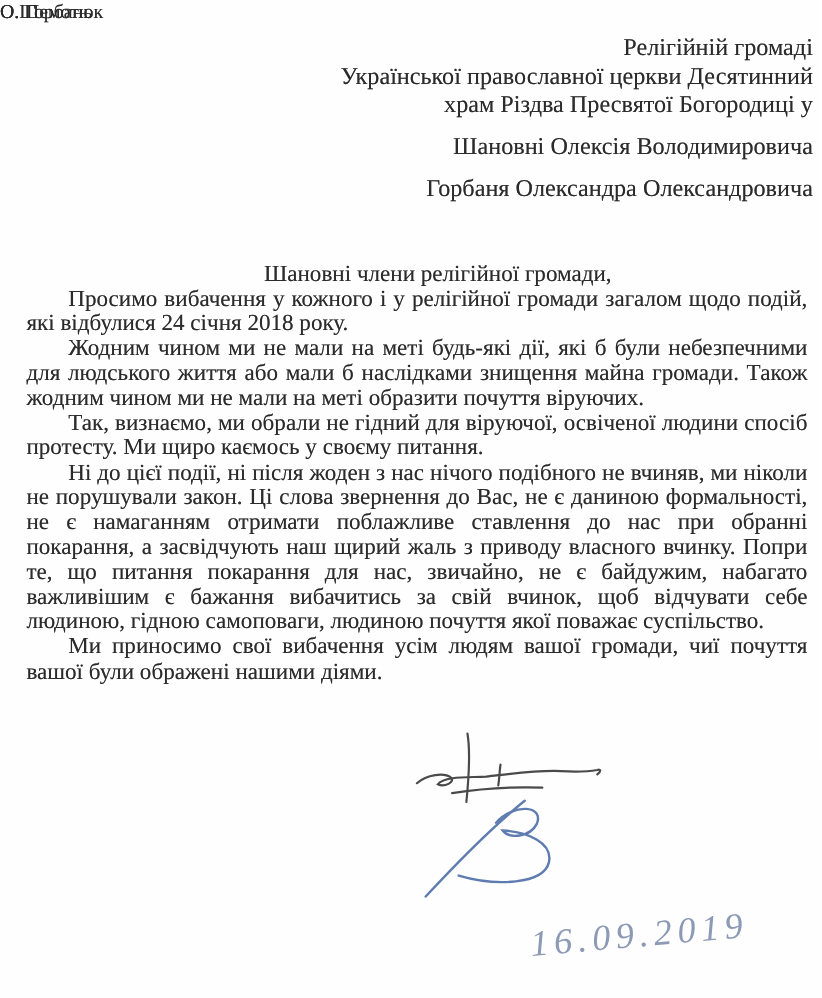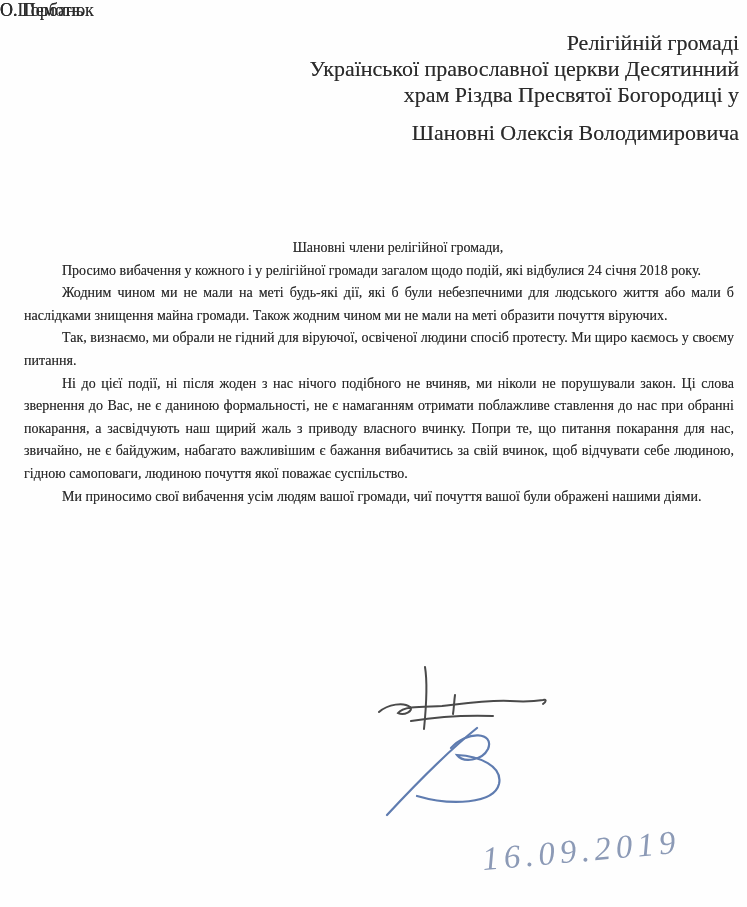--- a/index.html
+++ b/index.html
@@ -14,21 +14,21 @@
   .typed{ text-shadow:0 0 .6px rgba(45,45,45,.55); }
 
   .recipient{
     position:absolute; top:30px; right:8px; width:440px;
     text-align:right; font-size:22px; line-height:26px;
   }
   .recipient .gap-line{ margin-top:12px; }
 
   .letter-body{
     position:absolute; top:237px; left:24px; right:13px;
-    font-size:14px; line-height:22.6px; text-align:justify;
+    font-size:21px; line-height:22.6px; text-align:justify;
   }
   .salutation{ text-align:center; margin:0; }
   .letter-body p{ margin:0; text-indent:38px; }
 
   .sig-svg{ position:absolute; }
   .sig1-svg{ left:376px; top:657px; }
   .sig2-svg{ left:379px; top:722px; }
   .sig-name{ position:absolute; font-size:18px; }
 
   .handwritten-date{
@@ -41,20 +41,21 @@
 </head>
 <body>
 
 <div class="page">
 
   <div class="recipient typed">
     <div>Релігійній громаді</div>
     <div>Української православної церкви Десятинний</div>
     <div>храм Різдва Пресвятої Богородиці у</div>
     <div class="gap-line">Шановні Олексія Володимировича</div>
+    <div class="gap-line">Горбаня Олександра Олександровича</div>
   </div>
 
   <div class="letter-body typed">
     <p class="salutation">Шановні члени релігійної громади,</p>
     <p>Просимо вибачення у кожного і у релігійної громади загалом щодо подій, які відбулися 24 січня 2018 року.</p>
     <p>Жодним чином ми не мали на меті будь-які дії, які б були небезпечними для людського життя або мали б наслідками знищення майна громади. Також жодним чином ми не мали на меті образити почуття віруючих.</p>
     <p>Так, визнаємо, ми обрали не гідний для віруючої, освіченої людини спосіб протесту. Ми щиро каємось у своєму питання.</p>
     <p>Ні до цієї події, ні після жоден з нас нічого подібного не вчиняв, ми ніколи не порушували закон. Ці слова звернення до Вас, не є даниною формальності, не є намаганням отримати поблажливе ставлення до нас при обранні покарання, а засвідчують наш щирий жаль з приводу власного вчинку. Попри те, що питання покарання для нас, звичайно, не є байдужим, набагато важливішим є бажання вибачитись за свій вчинок, щоб відчувати себе людиною, гідною самоповаги, людиною почуття якої поважає суспільство.</p>
     <p>Ми приносимо свої вибачення усім людям вашої громади, чиї почуття вашої були ображені нашими діями.</p>
   </div>

